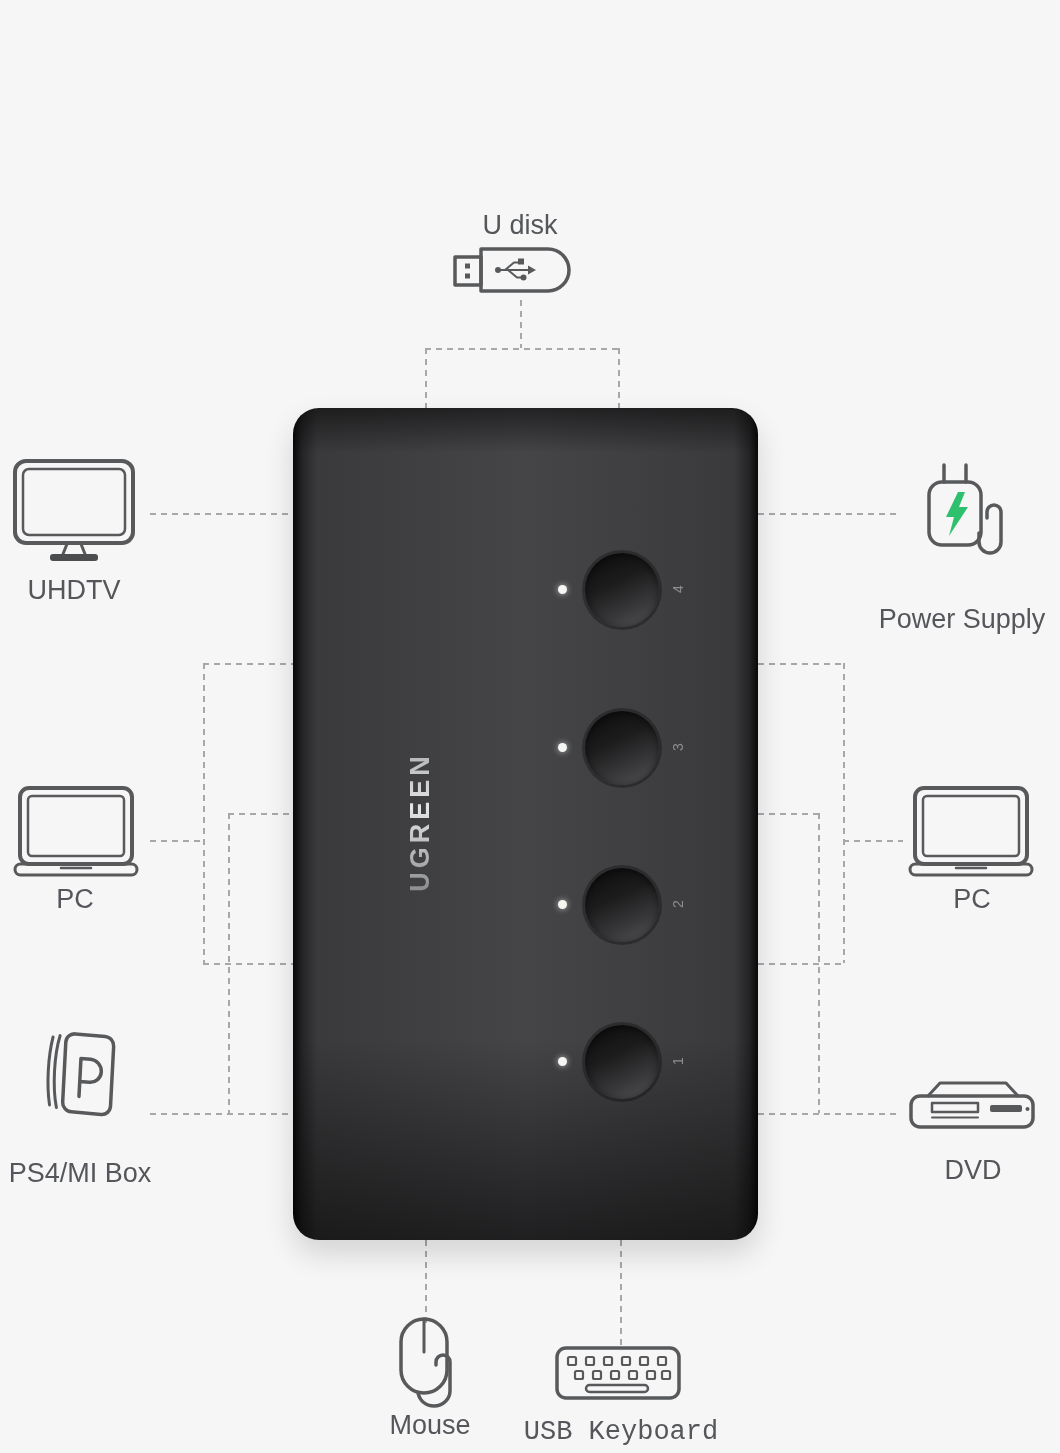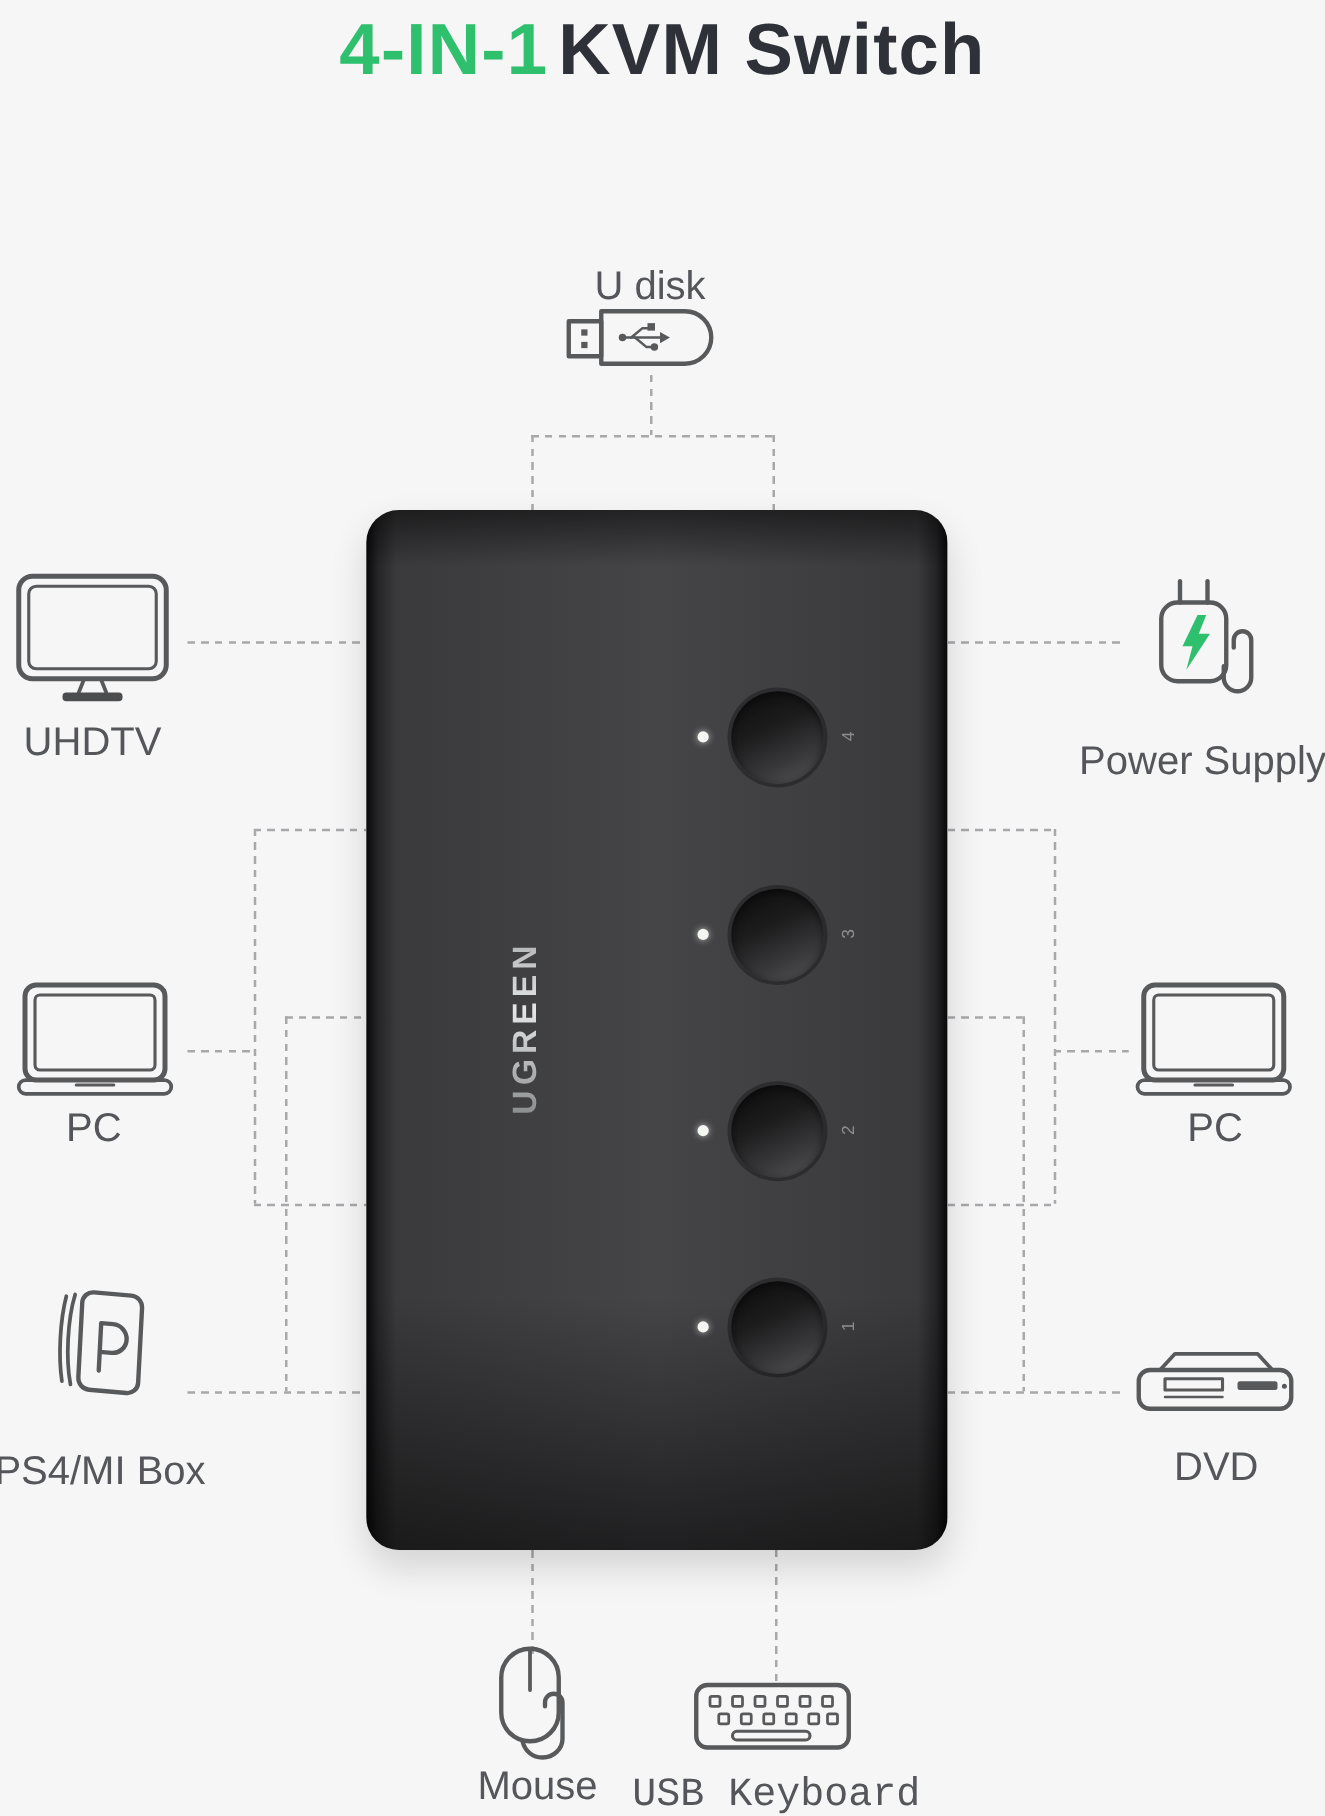--- a/index.html
+++ b/index.html
@@ -33,33 +33,30 @@
          -webkit-background-clip:text;background-clip:text;color:transparent;}
   .knob{position:absolute;left:292px;width:74px;height:74px;border-radius:50%;
         background:linear-gradient(155deg,#121213 15%,#1c1c1d 40%,#39393b 72%,#59595c 100%);
         box-shadow:0 0 0 3px rgba(0,0,0,.30), inset 0 2px 8px rgba(0,0,0,.55);}
   .led{position:absolute;width:9px;height:9px;border-radius:50%;background:#f3f6f1;
        box-shadow:0 0 6px rgba(255,255,255,.65);}
   .portnum{position:absolute;width:20px;text-align:center;transform:rotate(-90deg);
            font-size:14px;color:#8b8d8f;}
 
   
-  .plabel{position:absolute;transform:translateX(-50%);font-size:32px;color:#54565a;
+  .plabel{position:absolute;transform:translateX(-50%);font-size:27px;color:#54565a;
           white-space:nowrap;}
   .icon{position:absolute;}
   .icon svg{display:block;}
 </style>
 </head>
 <body>
 
 <div class="stage">
 
-  <div class="title">
-    <span class="accent">4-IN-1</span><span>KVM Switch</span>
-  </div>
 
   <div class="vdash" style="left:520px;top:300px;height:48px;"></div>
   <div class="hdash" style="left:425px;top:348px;width:193px;"></div>
   <div class="vdash" style="left:425px;top:348px;height:60px;"></div>
   <div class="vdash" style="left:618px;top:348px;height:60px;"></div>
 
   <div class="hdash" style="left:150px;top:513px;width:143px;"></div>
   <div class="hdash" style="left:758px;top:513px;width:140px;"></div>
 
   <div class="hdash" style="left:203px;top:663px;width:90px;"></div>
@@ -163,21 +160,21 @@
   <div>
     <span class="icon" style="left:918px;top:462px;">
       <svg width="95" height="108" viewBox="0 0 95 108" fill="none" stroke="#58595b" stroke-linecap="round" stroke-linejoin="round">
         <line x1="26" y1="3" x2="26" y2="20" stroke-width="3.5"></line>
         <line x1="48" y1="3" x2="48" y2="20" stroke-width="3.5"></line>
         <rect x="11" y="20" width="52" height="63" rx="13" stroke-width="3.5"></rect>
         <path d="M40 30 L28 55 h8 l-5 19 L50 45 h-9 l6 -15 z" fill="#2fc06e" stroke="none"></path>
         <path d="M61 71 v9 a11 11 0 0 0 22 0 V50 a7 7 0 0 0 -14 0 v6" stroke-width="3.5"></path>
       </svg>
     </span>
-    <div class="plabel" style="left:962px;top:590px;text-align:center;">Power Supply</div>
+    <div class="plabel" style="left:962px;top:604px;text-align:center;">Power Supply</div>
   </div>
 
   <div>
     <span class="icon" style="left:908px;top:785px;">
       <svg width="126" height="92" viewBox="0 0 126 92" fill="none" stroke="#58595b" stroke-linecap="round" stroke-linejoin="round">
         <rect x="7" y="3" width="112" height="76" rx="9" stroke-width="4"></rect>
         <rect x="15" y="11" width="96" height="60" rx="4" stroke-width="2.5"></rect>
         <rect x="2" y="79" width="122" height="11" rx="5.5" stroke-width="3"></rect>
         <line x1="48" y1="83" x2="78" y2="83" stroke-width="2.5"></line>
       </svg>

